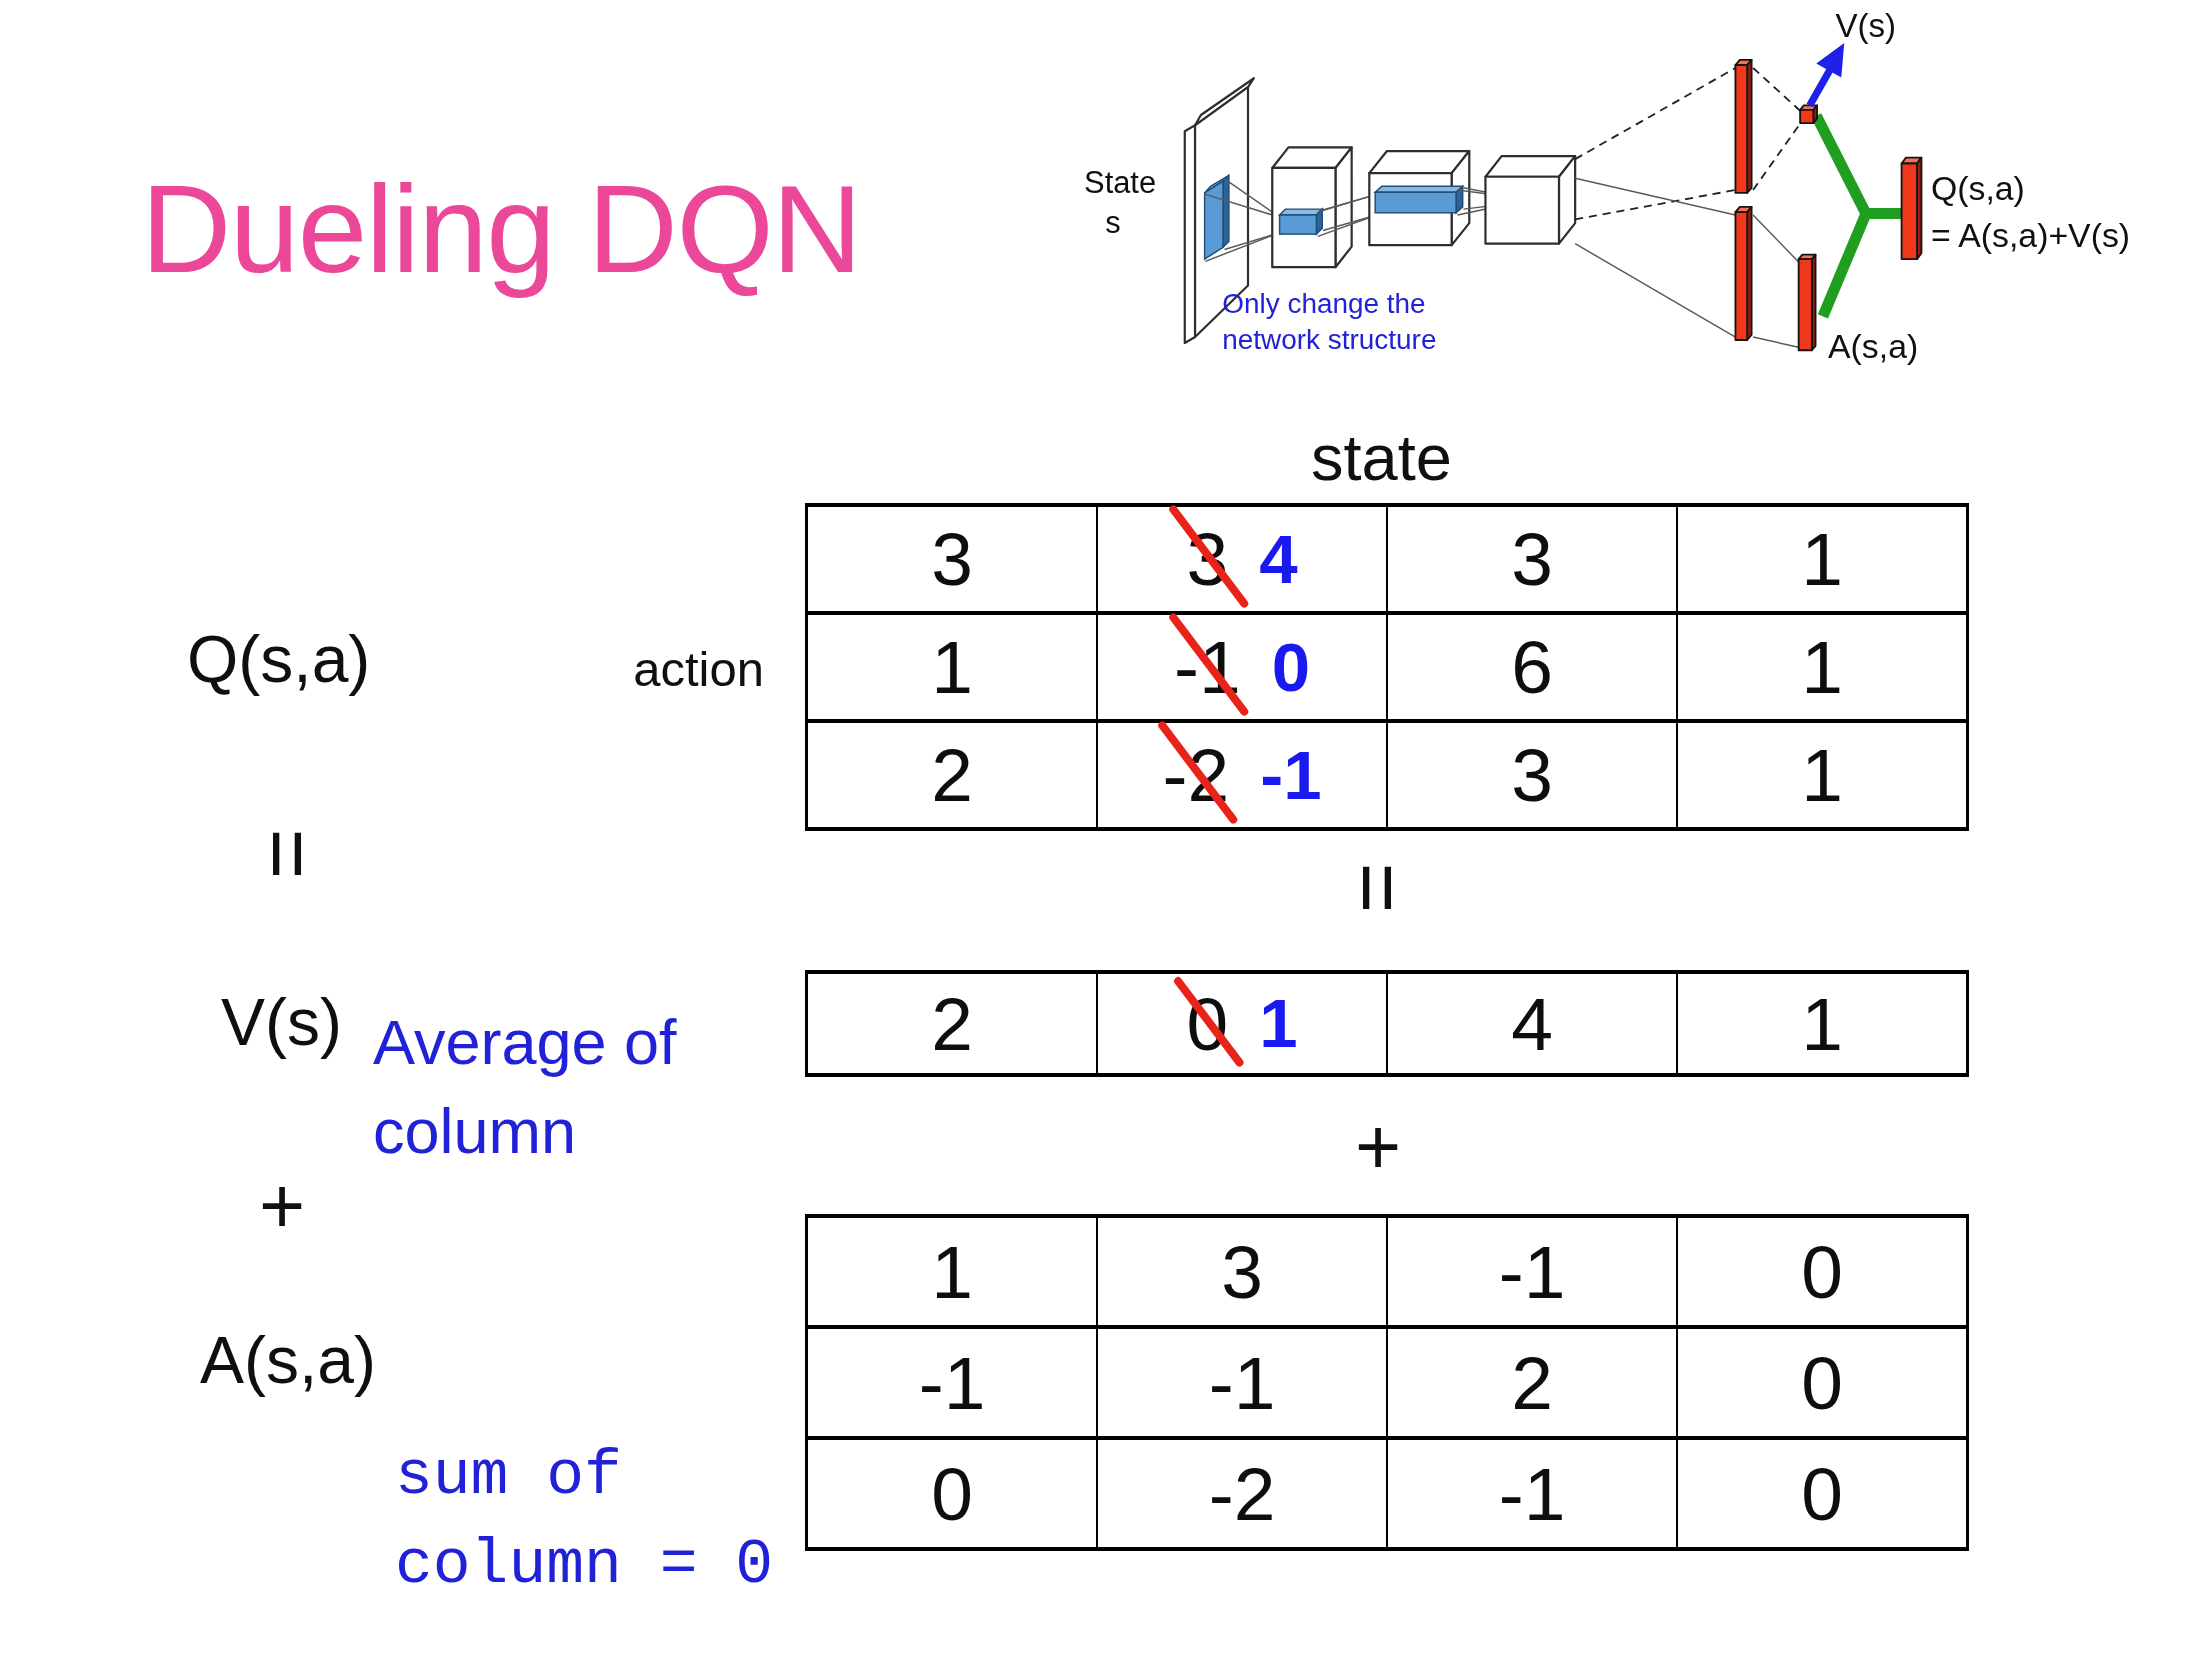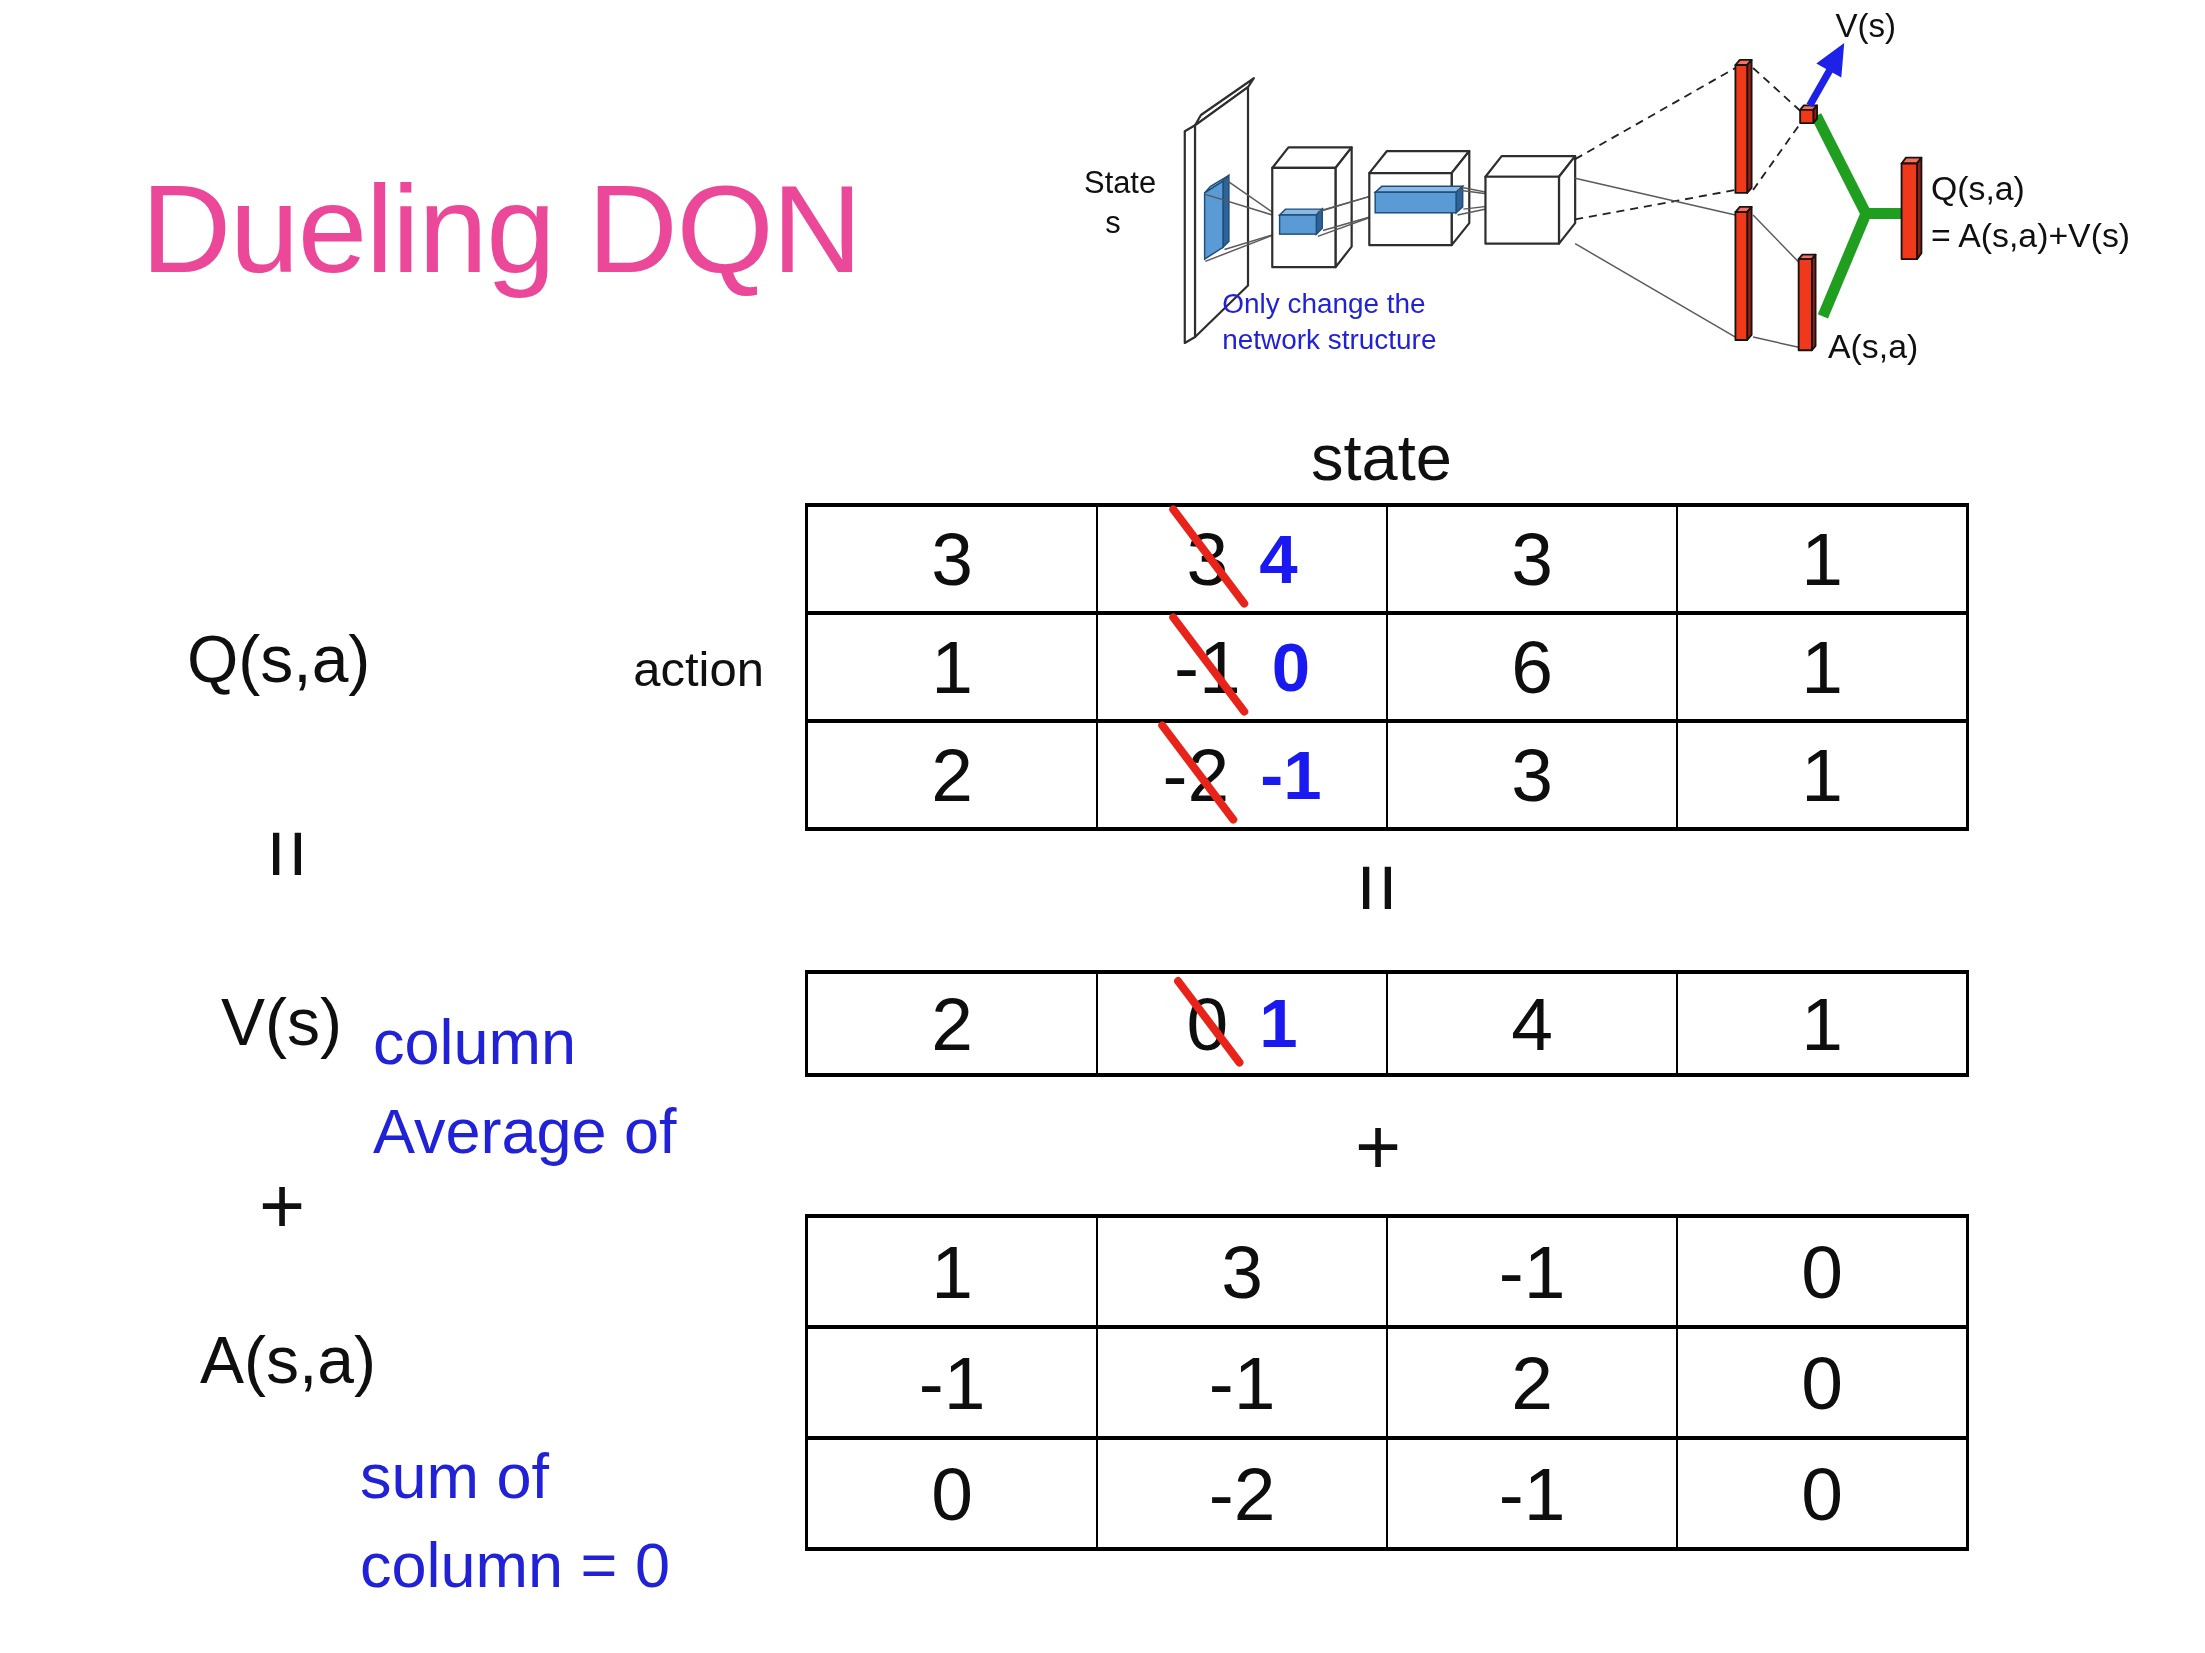--- a/index.html
+++ b/index.html
@@ -32,21 +32,21 @@
   .term-label{font-size:66px;color:#0f0f0f;}
   .q-label{left:187px;top:621px;}
   .v-label{left:221px;top:984px;}
   .a-label{left:200px;top:1322px;}
 
   .blue-note{
     font-size:63px;line-height:1.42;
     color:var(--accent-blue,#2121d8);
   }
   .avg-note{left:373px;top:998px;}
-  .sum-note{left:360px;top:1432px;}
+  .sum-note{left:395px;top:1432px;font-family:Liberation Mono, monospace;}
 
   .op{display:flex;align-items:center;justify-content:center;color:#101010;}
   .eq-rot{width:118px;height:118px;font-size:87px;}
   .eq-rot span{display:inline-block;transform:rotate(90deg);}
   .eq-left{left:229px;top:795px;}
   .eq-mid{left:1319px;top:829px;}
   .plus{width:118px;height:118px;font-size:79px;}
   .plus-left{left:223px;top:1147px;}
   .plus-mid{left:1319px;top:1088px;}
 
@@ -237,22 +237,22 @@
 
   <div class="abs state-label">state</div>
   <div class="abs action-label">action</div>
 
   <div class="abs term-label q-label">Q(s,a)</div>
   <div class="abs op eq-rot eq-left">
       <span>=</span>
     </div>
   <div class="abs term-label v-label">V(s)</div>
   <div class="abs blue-note avg-note">
+    <div>Average of</div>
     <div>column</div>
-    <div>Average of</div>
   </div>
   <div class="abs op plus plus-left">
       <span>+</span>
     </div>
   <div class="abs term-label a-label">A(s,a)</div>
   <div class="abs blue-note sum-note">
     <div>sum of</div>
     <div>column = 0</div>
   </div>
 

